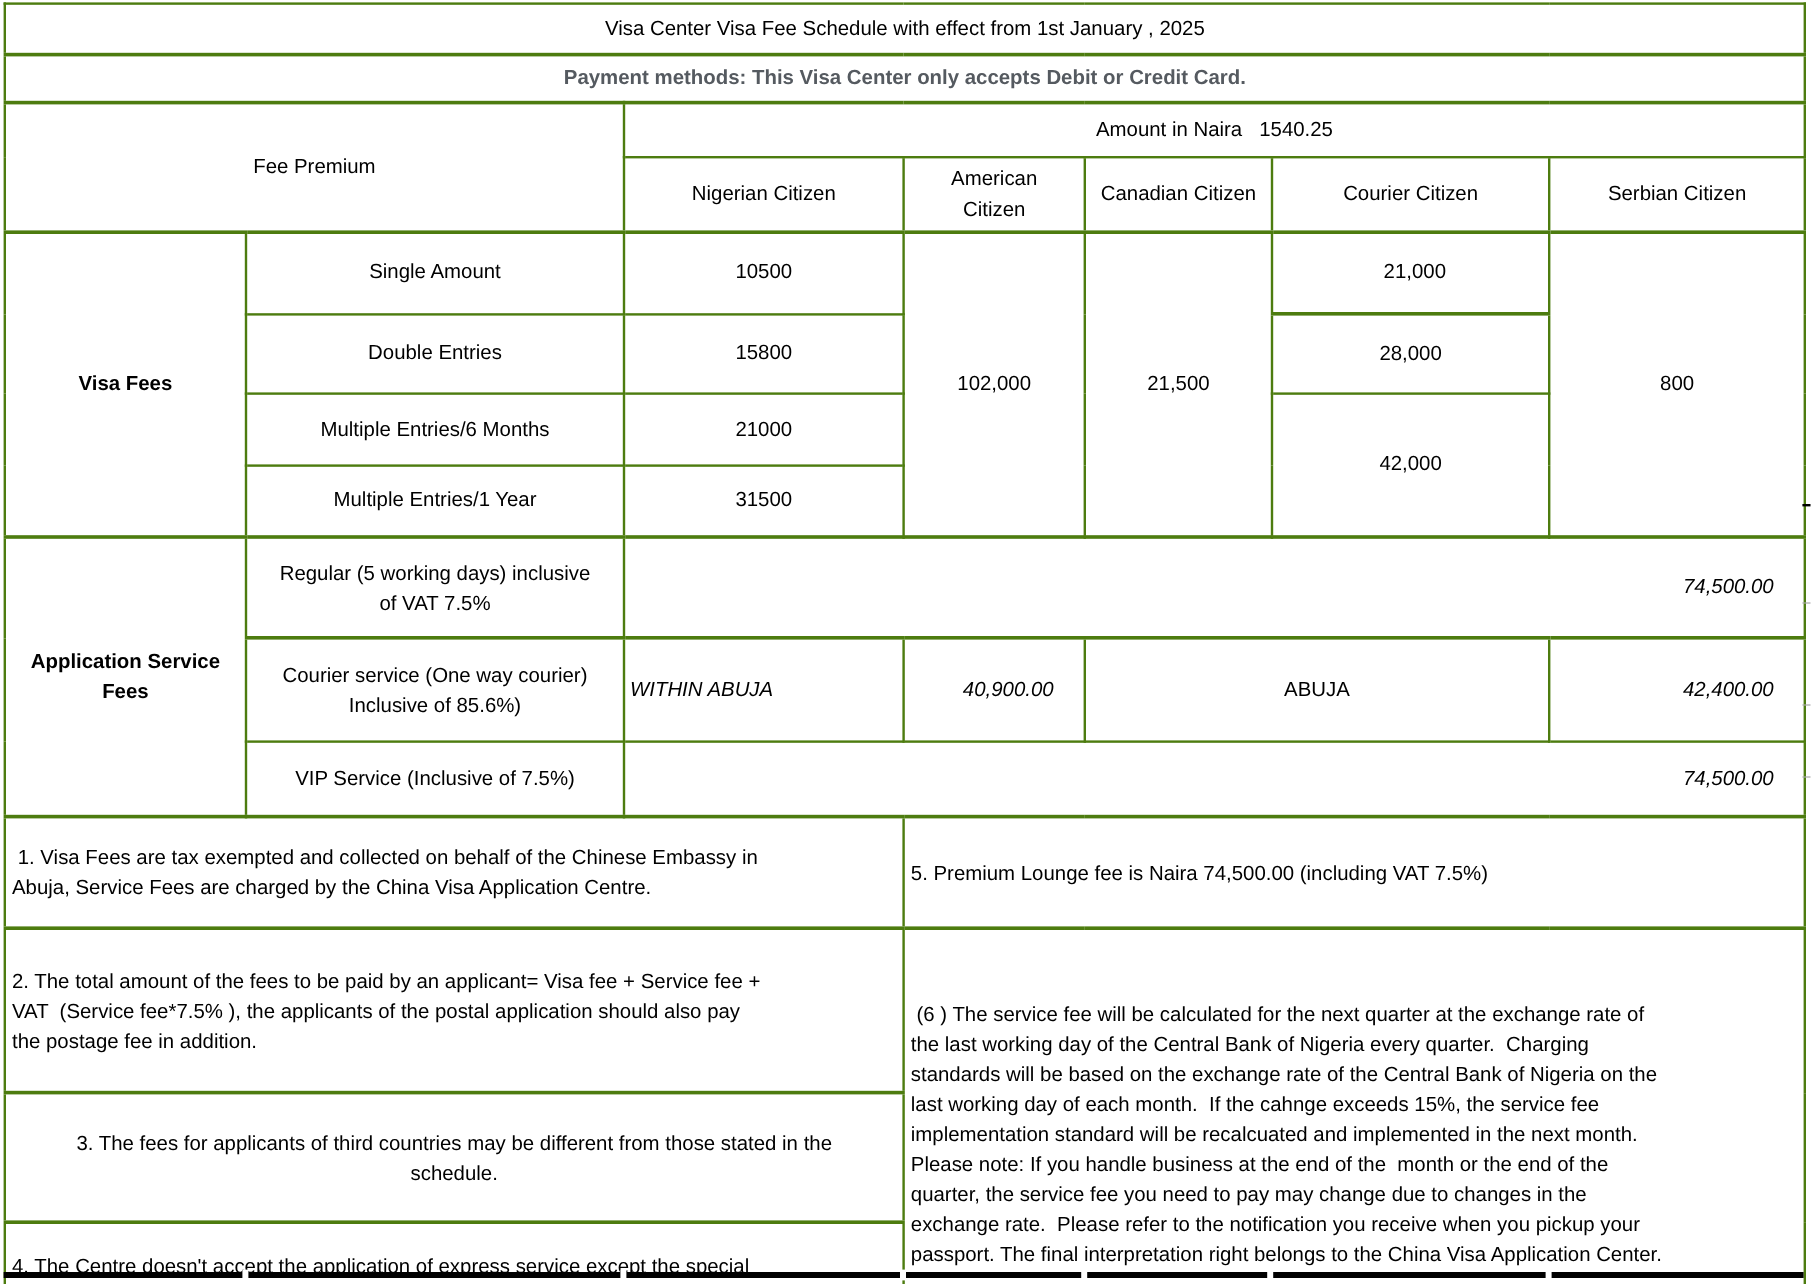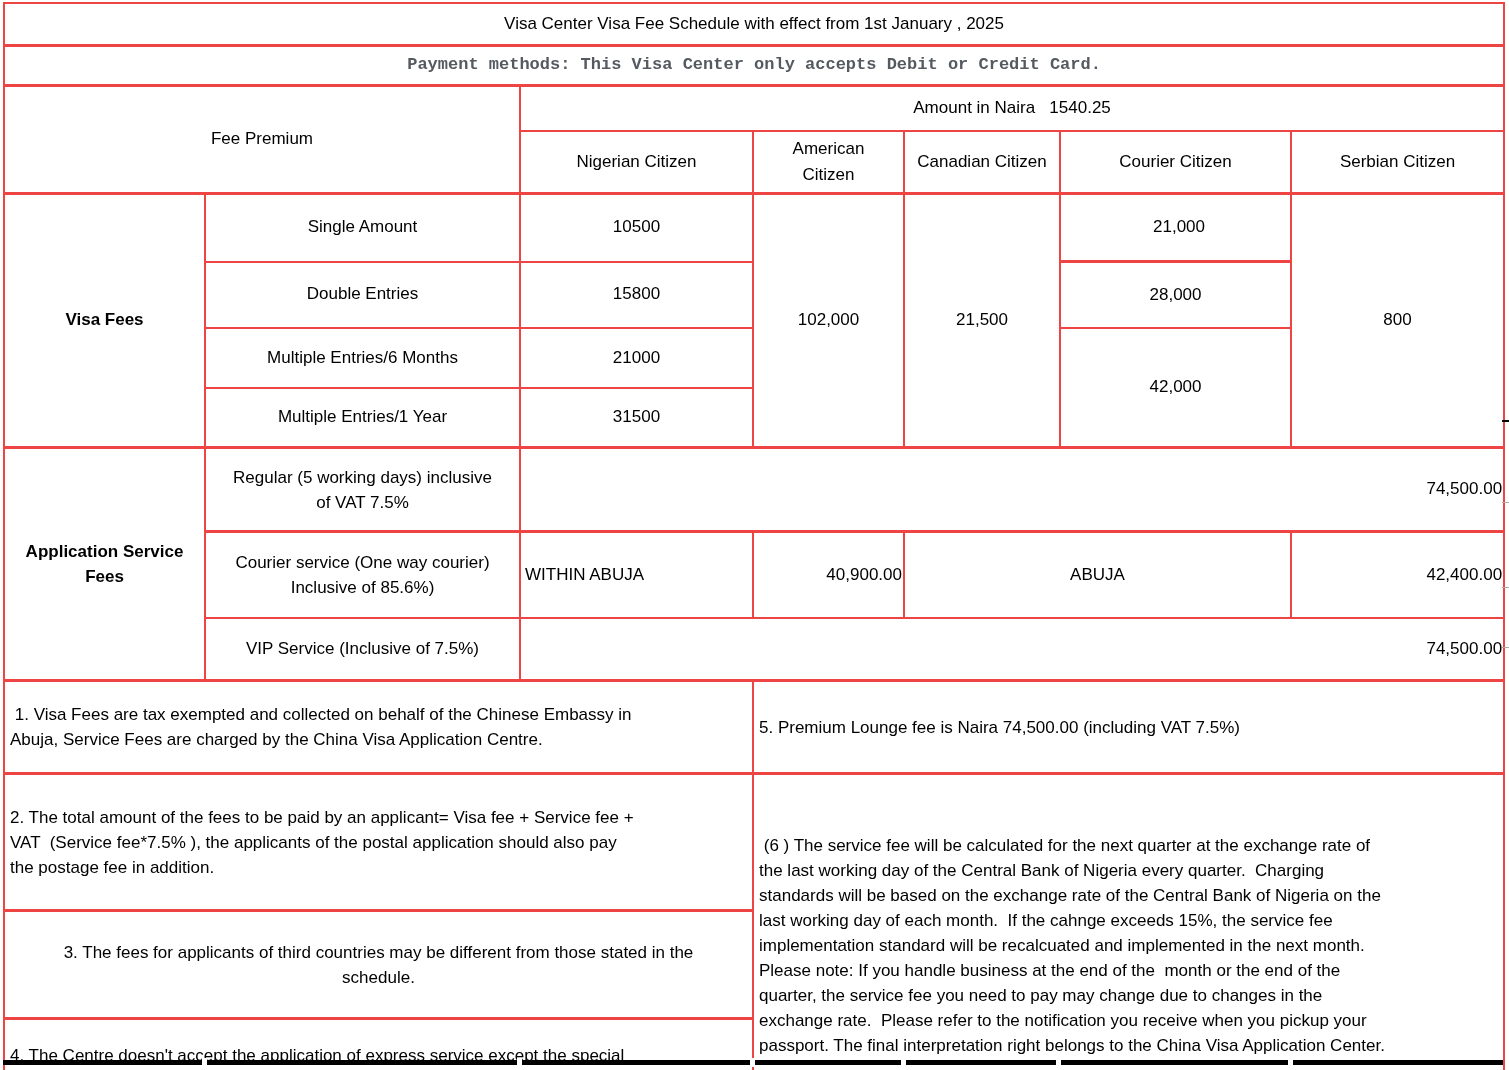--- a/index.html
+++ b/index.html
@@ -1,32 +1,32 @@
 <!DOCTYPE html>
 <html><head>
 <meta charset="utf-8">
 <style>
   html,body{margin:0;padding:0;background:#fff;}
   .canvas{position:relative;width:1509px;height:1070px;background:#ffffff;overflow:hidden;
           font-family:"Liberation Sans",sans-serif;color:#000;}
   table.fee-table{border-collapse:collapse;table-layout:fixed;width:1500px;
           position:absolute;left:3px;top:2px;font-size:17px;}
-  td{border:2px solid #ef4444;vertical-align:middle;padding:2px 4px;overflow:hidden;line-height:1.35;}
+  td{border:2px solid #4d7c0f;vertical-align:middle;padding:2px 4px;overflow:hidden;line-height:1.35;}
   .center{text-align:center;}
-  .right{text-align:right;padding-right:1px;}
-  .left{text-align:left;padding-left:4px;}
+  .right{text-align:right;padding-right:25px;font-style:italic;}
+  .left{text-align:left;padding-left:4px;font-style:italic;}
   .pre{white-space:pre-wrap;}
   .bold{font-weight:bold;}
   .note{line-height:25px;padding:4px 5px;}
   .payment{font-weight:bold;text-align:center;}
   .lh26{line-height:26px;}
   .lh25{line-height:25px;}
   
   .r-title   td{height:36px;border-bottom-width:3px;}
-  .r-payment td{height:33px;border-bottom-width:3px;font-family:Liberation Mono, monospace;}
+  .r-payment td{height:33px;border-bottom-width:3px;}
   .r-amount  td{height:39px;}
   .r-citizens td{height:56px;}
   .r-single  td{height:61px;border-top-width:3px;}
   .r-double  td{height:60px;}
   .r-m6      td{height:54px;}
   .r-m1y     td{height:53px;margin-left:24px;}
   .r-regular td{height:77px;border-top-width:3px;}
   .r-courier td{height:80px;border-top-width:3px;}
   .r-vip     td{height:56px;}
   .r-note1   td{height:82px;border-top-width:3px;}

